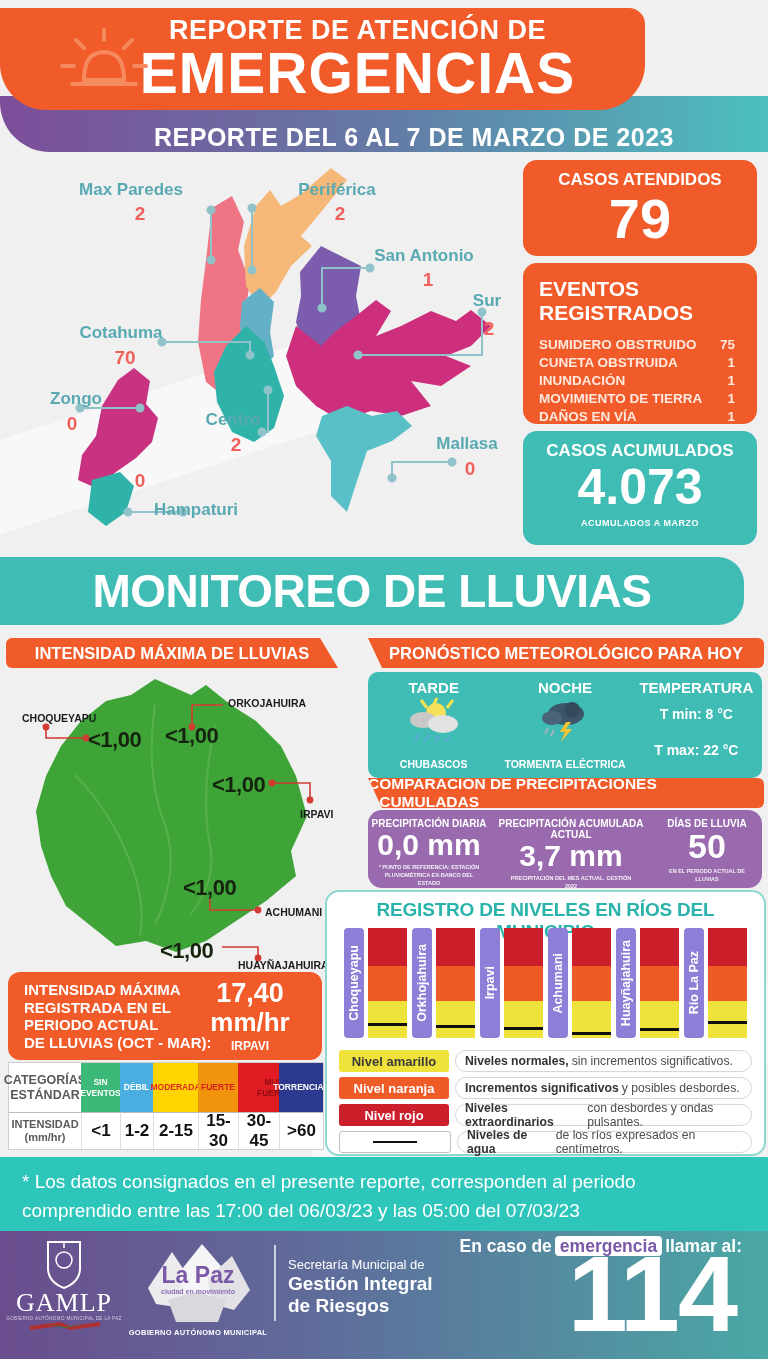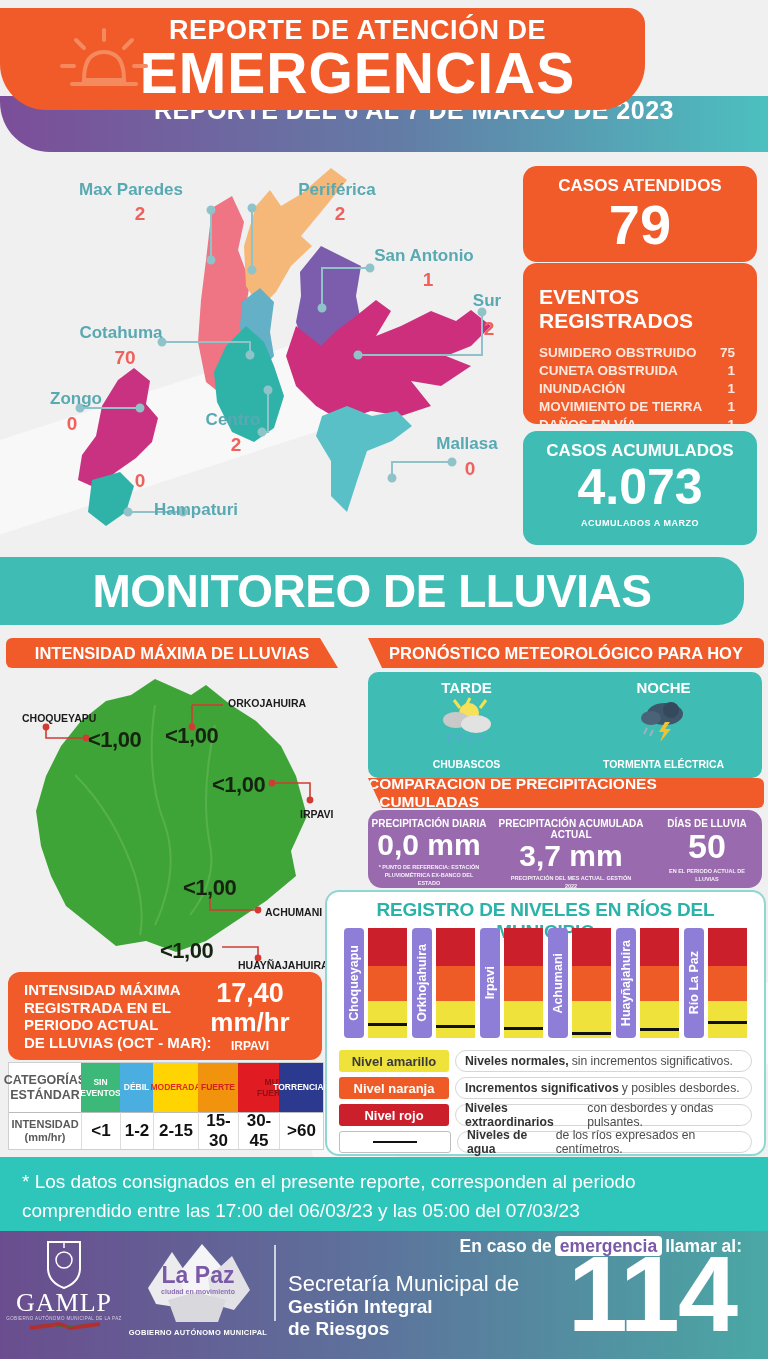--- a/index.html
+++ b/index.html
@@ -5,37 +5,37 @@
   html,body{margin:0;padding:0;}
   body{width:768px;height:1359px;position:relative;overflow:hidden;
        background:#f0f0f1;font-family:"Liberation Sans",sans-serif;}
   .bg-deco{position:absolute;background:rgba(255,255,255,.55);pointer-events:none;}
   .abs{position:absolute;}
   .ctr{transform:translate(-50%,-50%);white-space:nowrap;}
 
   
   .hdr-band{left:0;top:96px;width:768px;height:56px;
     background:linear-gradient(90deg,#7c4d99 0%,#637ca6 52%,#4cc0c0 100%);
-    border-radius:0 0 0 50px;display:flex;align-items:flex-start;justify-content:center;}
+    border-radius:0 0 0 50px;display:flex;align-items:flex-end;justify-content:center;}
   .hdr-band span{color:#fff;font-size:25px;font-weight:bold;letter-spacing:.5px;padding-left:60px;}
   .hdr-box{left:0;top:8px;width:645px;height:102px;background:#f15a29;
     border-radius:0 16px 46px 46px;color:#fff;text-align:center;}
   .hdr-t1{margin-top:7px;font-size:27px;font-weight:800;letter-spacing:.5px;padding-left:70px;}
   .hdr-t2{margin-top:-6px;font-size:57px;font-weight:800;letter-spacing:1px;padding-left:70px;}
 
   
   .dlab{position:absolute;color:#58a9b2;font-size:17px;font-weight:bold;}
   .dnum{position:absolute;color:#f0615c;font-size:19px;font-weight:bold;}
 
   
   .obox{background:#f15a29;border-radius:14px;color:#fff;}
   .tbox{background:#3fbdb5;border-radius:14px;color:#fff;}
   .stat-title{text-align:center;font-weight:800;font-size:17px;padding-top:10px;}
   .stat-big{text-align:center;font-weight:800;font-size:56px;line-height:1.05;}
-  .ev-title{font-weight:800;font-size:21px;padding:22px 0 10px 16px;}
+  .ev-title{font-weight:800;font-size:21px;padding:14px 0 10px 16px;}
   .ev-row{display:flex;justify-content:space-between;padding:1.5px 22px 1.5px 16px;
           font-size:13.5px;font-weight:bold;color:#ffe9df;}
   .acu-big{text-align:center;font-weight:800;font-size:50px;line-height:1.05;}
   .acu-sub{text-align:center;font-weight:bold;font-size:9px;letter-spacing:.5px;margin-top:4px;}
 
   
   .monit{left:0;top:557px;width:744px;height:68px;background:#3fbdb5;
     border-radius:0 26px 26px 0;display:flex;align-items:center;justify-content:center;}
   .monit span{color:#fff;font-size:46px;font-weight:800;letter-spacing:-.5px;}
 
@@ -114,21 +114,21 @@
   .gamlp-sub{position:absolute;left:6px;top:1316px;width:116px;text-align:center;color:#d8cfe6;
              font-size:4.5px;letter-spacing:.4px;}
   .lapaz-name{position:absolute;left:150px;top:1262px;width:96px;text-align:center;color:#7a5aa8;
               font-size:23px;font-weight:800;}
   .lapaz-tag{position:absolute;left:150px;top:1288px;width:96px;text-align:center;color:#8d6fb5;
              font-size:7px;font-weight:bold;}
   .lapaz-sub{position:absolute;left:128px;top:1328px;width:140px;text-align:center;color:#fff;
              font-size:7.5px;font-weight:800;letter-spacing:.3px;}
   .vdiv{position:absolute;left:274px;top:1245px;width:1.5px;height:76px;background:rgba(255,255,255,.7);}
   .secr{position:absolute;left:288px;top:1258px;color:#fff;line-height:1.15;}
-  .secr .s1{font-size:22px;margin-top:13px;} .secr .s2,.secr .s3{font-size:19px;font-weight:800;}
+  .secr .s1{font-size:13px;} .secr .s2,.secr .s3{font-size:19px;font-weight:800;}
   .emerg-line{position:absolute;right:26px;top:1236px;color:#fff;font-size:17.5px;font-weight:800;}
   .emerg-hl{background:#fff;color:#7a5aa8;border-radius:4px;padding:0 5px;margin:0 3px;}
   .emerg-num{position:absolute;right:32px;top:1243px;color:#fff;font-size:108px;font-weight:800;
              line-height:.95;letter-spacing:-2px;}
 </style>
 </head>
 <body>
 
 <div class="bg-deco" style="left:-120px;top:400px;width:500px;height:90px;transform:rotate(-18deg);"></div>
 <div class="bg-deco" style="left:300px;top:1030px;width:560px;height:80px;transform:rotate(-14deg);"></div>
@@ -215,21 +215,21 @@
 <span class="dnum ctr abs" style="left:125px;top:358px;">70</span>
 <span class="dlab ctr abs" style="left:76px;top:399px;">Zongo</span>
 <span class="dnum ctr abs" style="left:72px;top:424px;">0</span>
 <span class="dlab ctr abs" style="left:233px;top:420px;">Centro</span>
 <span class="dnum ctr abs" style="left:236px;top:445px;">2</span>
 <span class="dlab ctr abs" style="left:467px;top:444px;">Mallasa</span>
 <span class="dnum ctr abs" style="left:470px;top:469px;">0</span>
 <span class="dlab ctr abs" style="left:196px;top:510px;">Hampaturi</span>
 <span class="dnum ctr abs" style="left:140px;top:481px;">0</span>
 
-<div class="abs obox" style="left:523px;top:160px;width:234px;height:96px;margin-top:6px;">
+<div class="abs obox" style="left:523px;top:160px;width:234px;height:96px;">
   <div class="stat-title">CASOS ATENDIDOS</div>
   <div class="stat-big">79</div>
 </div>
 
 <div class="abs obox" style="left:523px;top:263px;width:234px;height:161px;">
   <div class="ev-title">EVENTOS REGISTRADOS</div>
   <div class="ev-row">
     <span>SUMIDERO OBSTRUIDO</span>
     <span>75</span>
   </div>
@@ -373,20 +373,25 @@
         <circle cx="36" cy="14" r="8" fill="#35495c"></circle>
         <polygon points="30,26 24,36 29,36 25,46 36,33 30,33 35,26" fill="#f2c230"></polygon>
         <g stroke="#9fb3bf" stroke-width="2">
             <line x1="12" y1="32" x2="9" y2="38"></line>
             <line x1="18" y1="34" x2="15" y2="40"></line>
           </g>
       </svg>
     </div>
     <div class="fdesc">TORMENTA ELÉCTRICA</div>
   </div>
+  <div class="fcol">
+    <div class="ftitle">TEMPERATURA</div>
+    <div class="temp-line">T min:  8 °C</div>
+    <div class="temp-line" style="margin-top:20px;">T max: 22 °C</div>
+  </div>
 </div>
 
 <div class="abs banner banner-r" style="left:368px;top:778px;width:396px;font-size:15.5px;">
   <span>COMPARACIÓN DE PRECIPITACIONES ACUMULADAS</span>
 </div>
 
 <div class="abs precip">
   <div class="pcol" style="width:122px;">
     <div class="ptitle">PRECIPITACIÓN DIARIA</div>
     <div class="pval">0,0 mm</div>

